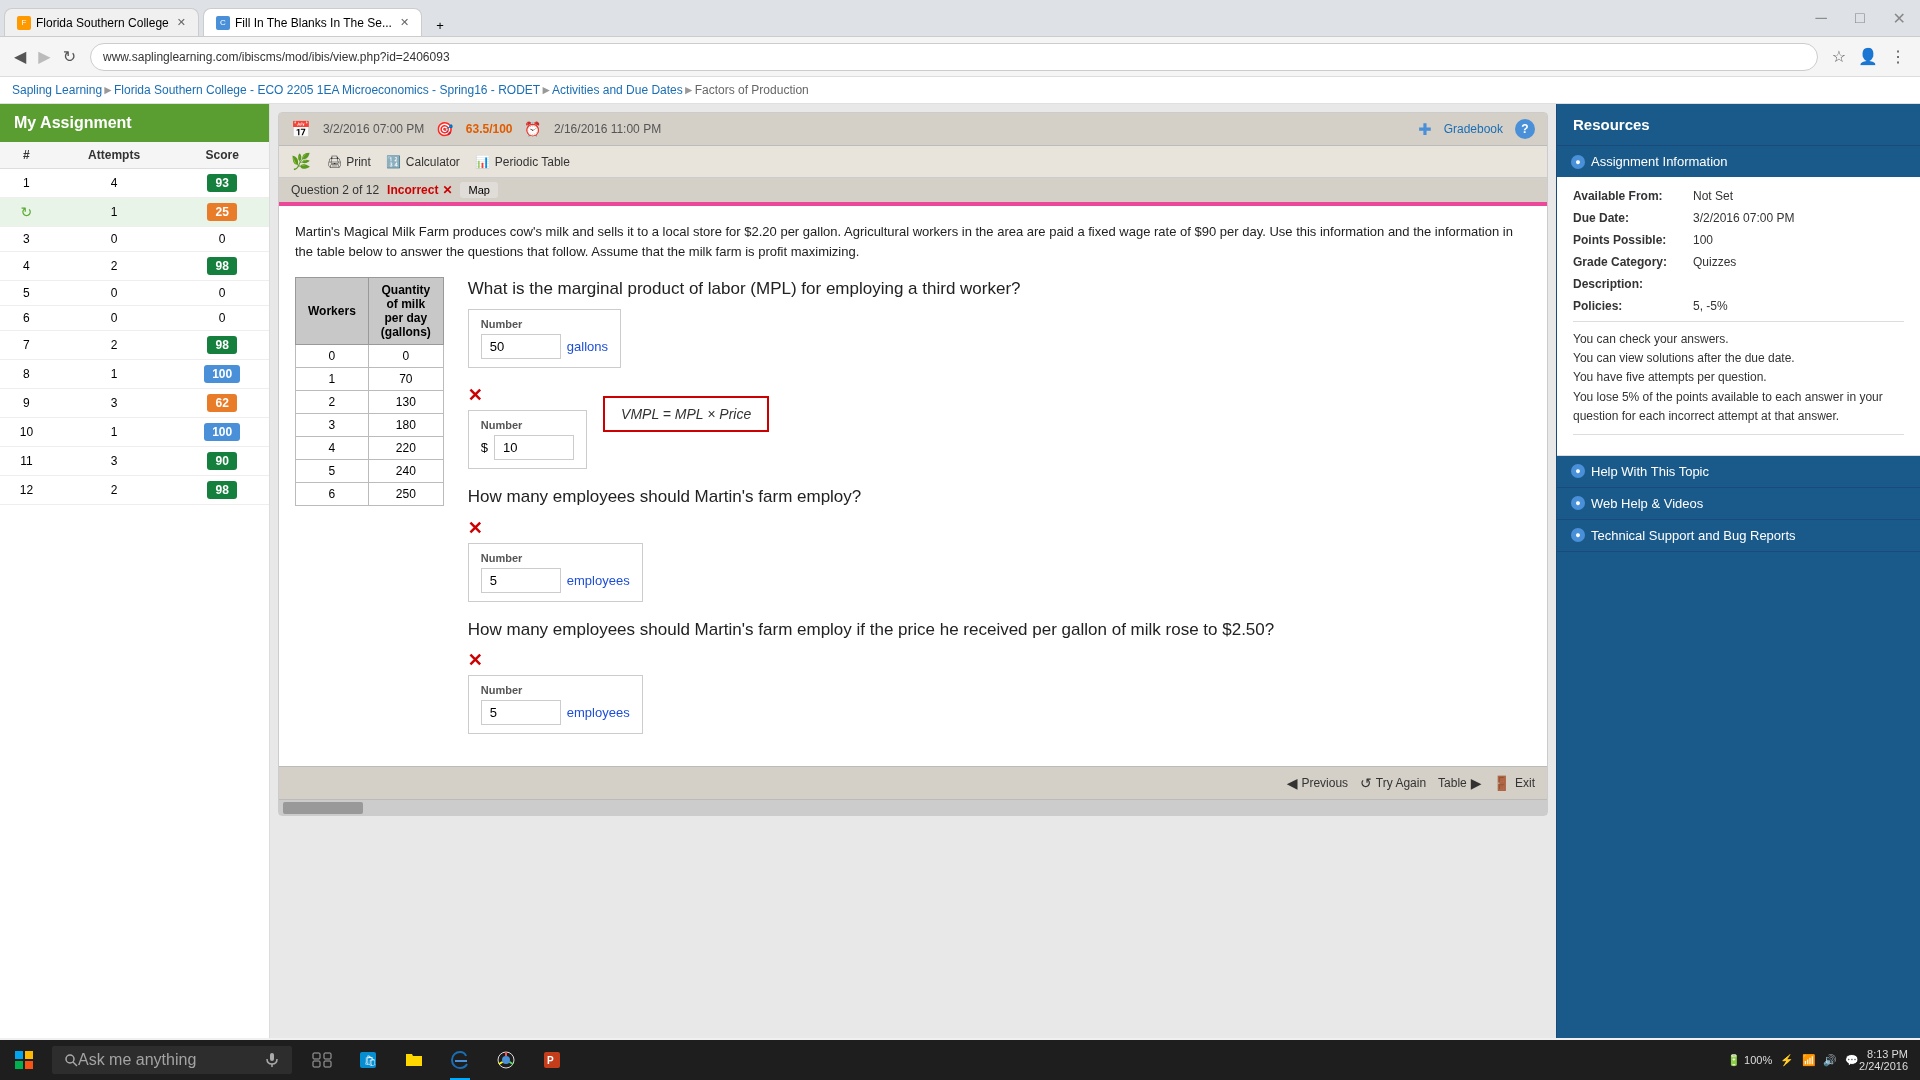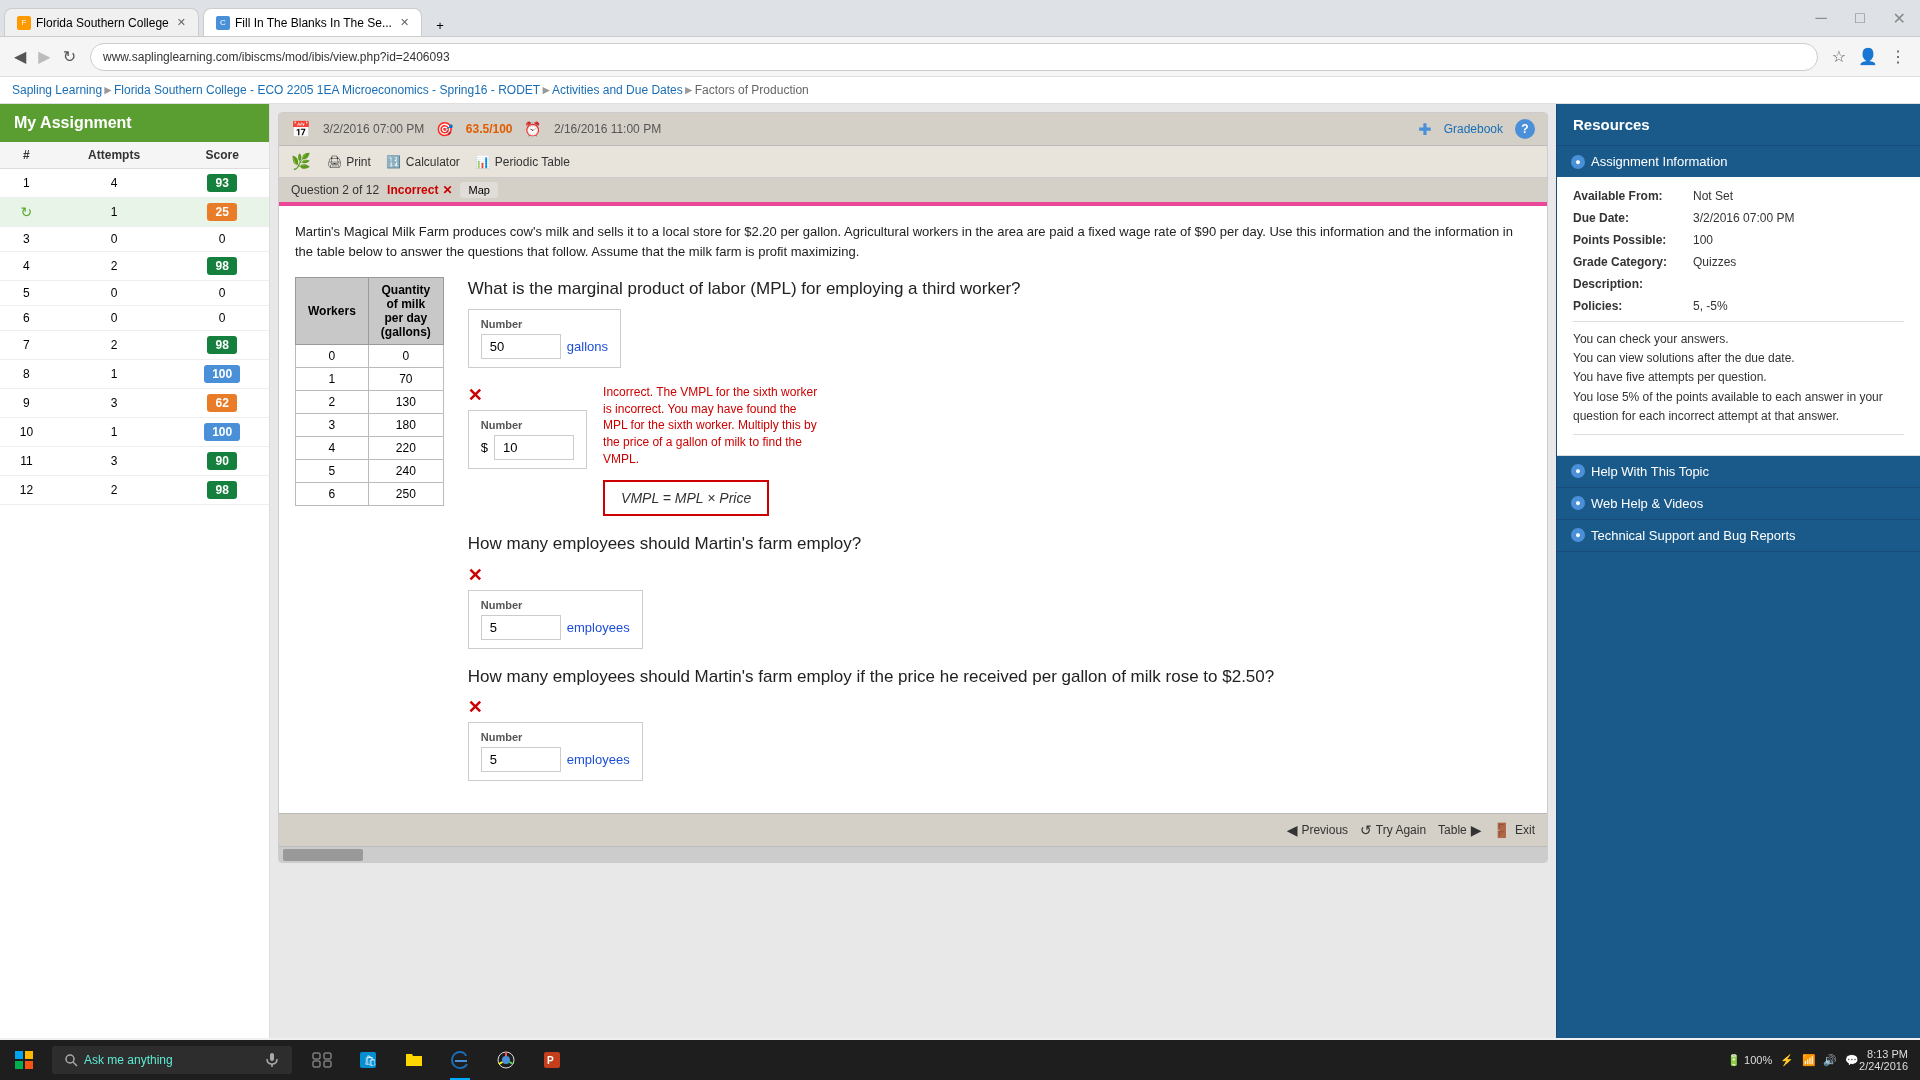--- a/index.html
+++ b/index.html
@@ -95,21 +95,21 @@
     .resource-value { color: #333; }
     .resource-text { font-size: 12px; color: #333; line-height: 1.6; }
     .resource-divider { border: none; border-top: 1px solid #ddd; margin: 8px 0; }
     .resource-link-item { background: #1a5a8a; color: #fff; padding: 8px 14px; font-size: 13px; cursor: pointer; display: flex; align-items: center; gap: 6px; border-bottom: 1px solid #1a4a7a; }
     .circle-icon { width: 14px; height: 14px; border-radius: 50%; background: #4a90d9; display: inline-flex; align-items: center; justify-content: center; font-size: 9px; color: white; flex-shrink: 0; }
 
     
     .taskbar { position: fixed; bottom: 0; left: 0; right: 0; height: 40px; background: #1e1e1e; display: flex; align-items: center; z-index: 100; }
     .taskbar-start { width: 48px; height: 40px; background: #1e1e1e; display: flex; align-items: center; justify-content: center; cursor: pointer; }
     .taskbar-search { display: flex; align-items: center; background: #2d2d2d; border-radius: 2px; padding: 4px 12px; margin: 0 4px; width: 240px; height: 28px; cursor: pointer; }
-    .taskbar-search span { color: #5eead4; font-size: 12px; margin-left: 6px; }
+    .taskbar-search span { color: #a3a3a3; font-size: 16px; }
     .taskbar-apps { display: flex; align-items: center; gap: 2px; margin-left: 4px; }
     .taskbar-app { width: 44px; height: 40px; display: flex; align-items: center; justify-content: center; cursor: pointer; position: relative; }
     .taskbar-app.active::after { content: ''; position: absolute; bottom: 0; left: 50%; transform: translateX(-50%); width: 20px; height: 2px; background: #00aaff; }
     .taskbar-right { margin-left: auto; display: flex; align-items: center; padding-right: 12px; color: #ddd; font-size: 11px; }
     .taskbar-time { text-align: right; }
     .taskbar-icons { display: flex; gap: 8px; align-items: center; }
 
     .win-btn { background: none; border: none; color: #888; font-size: 16px; cursor: pointer; padding: 0 14px; height: 36px; }
     .win-close { color: #888; }
 
@@ -358,21 +358,20 @@
                     </div>
                     <div style="border:1px solid #ccc; padding:8px 12px; display:inline-block;">
                       <div class="input-label">Number</div>
                       <div class="input-group">
                         <span>$</span>
                         <input class="number-box" type="text" value="10" style="">
                       </div>
                     </div>
                   </div>
                   <div>
-                    <p class="incorrect-feedback">Incorrect. The VMPL for the sixth worker is incorrect. You may have found the MPL for the sixth worker. Multiply this by the price of a gallon of milk to find the VMPL.</p>
                     <div class="formula-box">VMPL = MPL × Price</div>
                   </div>
                 </div>
               </div>
 
               <div class="sub-question">
                 <div class="sub-question-text">How many employees should Martin's farm employ?</div>
                 <div style="display:flex;align-items:center;gap:4px;margin-bottom:4px;">
                   <span class="x-mark">✕</span>
                 </div>

